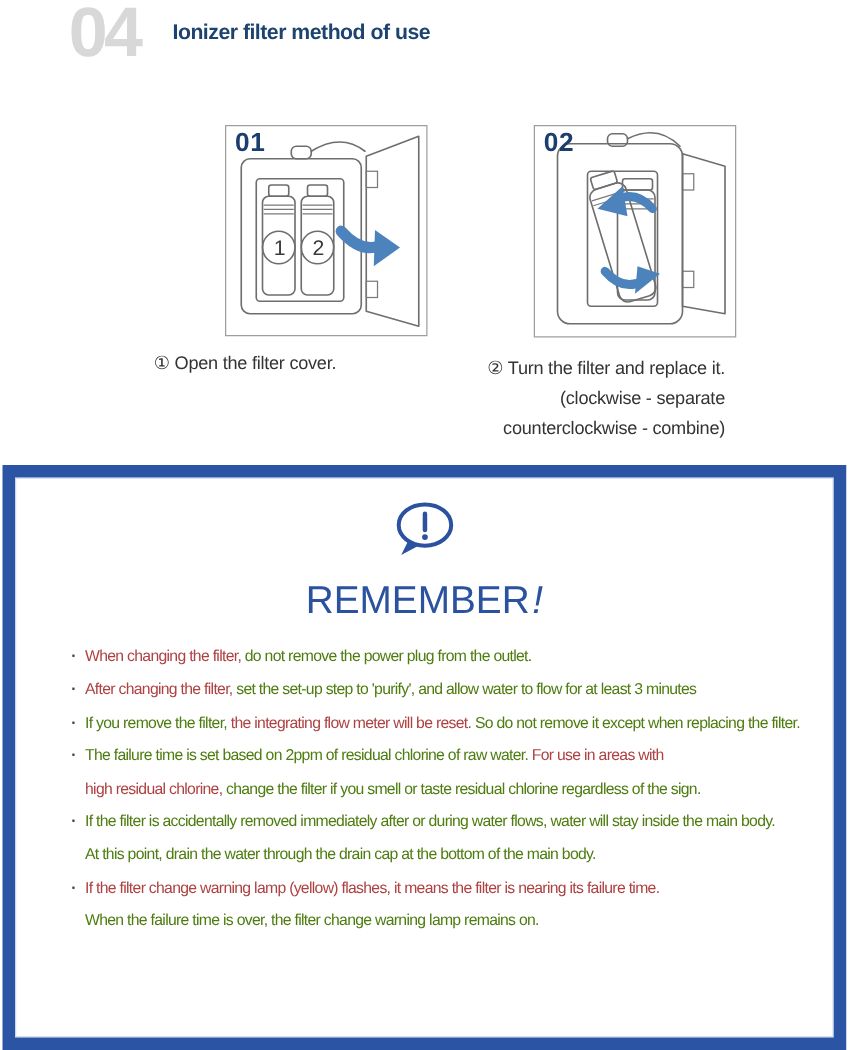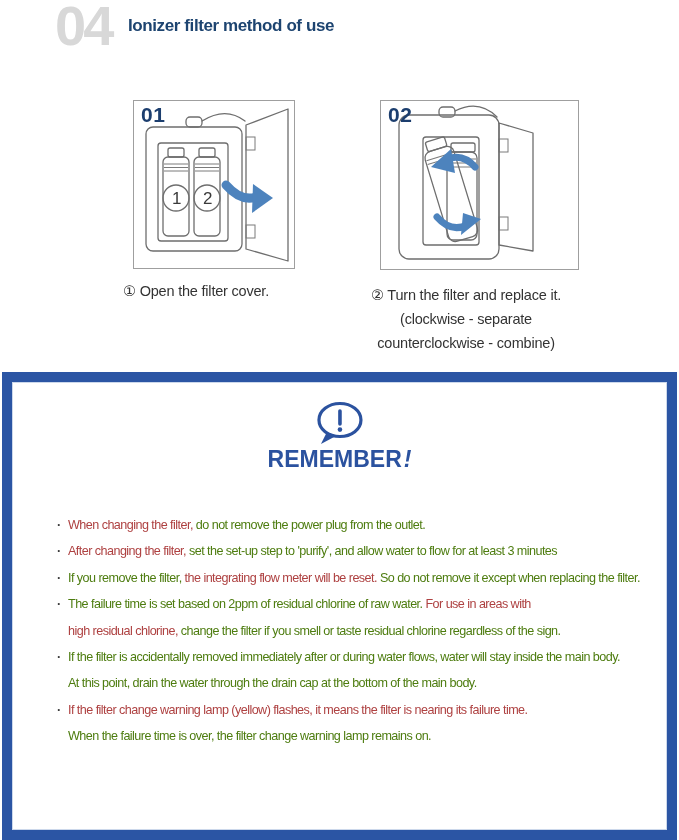--- a/index.html
+++ b/index.html
@@ -6,52 +6,52 @@
   .page{
     position:relative;width:679px;height:840px;background:#ffffff;overflow:hidden;
     font-family:"Liberation Sans","DejaVu Sans",sans-serif;color:#2e2e2e;
   }
   
   .big-num{
     position:absolute;left:55px;top:-4px;font-size:56px;font-weight:800;
     color:#d8d8d8;letter-spacing:-3px;line-height:60px;
   }
   .page-title{
-    position:absolute;left:128px;top:16px;margin:0;font-size:17px;font-weight:700;
+    position:absolute;left:138px;top:16px;margin:0;font-size:17px;font-weight:700;
     color:#1d4470;letter-spacing:-0.4px;
   }
   
-  .figure{position:absolute;width:160px;height:167px;border:1px solid #9f9f9f;background:#fff;}
+  .figure{position:absolute;width:160px;height:167px;border:1px solid #9f9f9f;background:#fff;margin-left:47px;}
   .figure.f1{left:133px;top:100px;}
-  .figure.f2{left:380px;top:100px;height:168px;padding-left:37px;}
+  .figure.f2{left:380px;top:100px;height:168px;}
   .fig-label{
     position:absolute;left:7px;top:2px;font-size:21px;font-weight:800;
     color:#1c3e6e;letter-spacing:0.5px;z-index:2;
   }
   .figure svg{position:absolute;left:0;top:0;}
   .lineart{stroke:#6e6e6e;stroke-width:1.3;fill:none;stroke-linejoin:round;stroke-linecap:round;}
   .lineart-thin{stroke:#7a7a7a;stroke-width:1;fill:none;}
   .bluearrow{fill:#4d83bd;}
   .bluearrow-stroke{stroke:#4d83bd;stroke-width:9;fill:none;stroke-linecap:round;}
   .rot-stroke{stroke:#4d83bd;stroke-width:7;fill:none;stroke-linecap:round;}
   .bottle-num{font-family:"Liberation Sans",sans-serif;font-size:17px;fill:#3a3a3a;}
   
   .caption{position:absolute;font-size:14.5px;color:#333;letter-spacing:-0.2px;}
   .cap1{left:123px;top:283px;width:180px;}
-  .cap2{left:352px;top:283px;width:228px;text-align:center;line-height:24px;}
+  .cap2{left:352px;top:283px;width:228px;text-align:right;line-height:24px;}
   
   .remember-box{
     position:absolute;left:2px;right:2px;top:372px;bottom:0;
     border:10px solid #2b55a4;background:#ffffff;
     box-shadow:inset 0 0 0 1px #ccd8eb;overflow:hidden;
   }
   .bubble-icon{position:absolute;left:50%;top:18px;transform:translateX(-52%);}
   .remember-title{
-    position:absolute;left:0;right:0;top:64px;margin:0;text-align:center;
-    font-size:23px;font-weight:700;color:#2b529f;letter-spacing:0;
+    position:absolute;left:0;right:0;top:64px;margin:16px;text-align:center;
+    font-size:31px;font-weight:400;color:#2b529f;letter-spacing:0;
   }
   .remember-title .bang{font-style:italic;margin-left:2px;}
   .r-lines{position:absolute;left:45px;top:130px;width:600px;}
   .r-line{height:26.4px;line-height:26.4px;white-space:nowrap;
     font-size:12.6px;letter-spacing:-0.55px;color:#2e2e2e;}
   .r-bullet{display:inline-block;width:11px;color:#3a3a3a;font-weight:700;}
   .r-bullet.hide{visibility:hidden;}
   .seg{color:#4d7c0f;}
   .seg.red{color:#ae4141;}
 </style>

